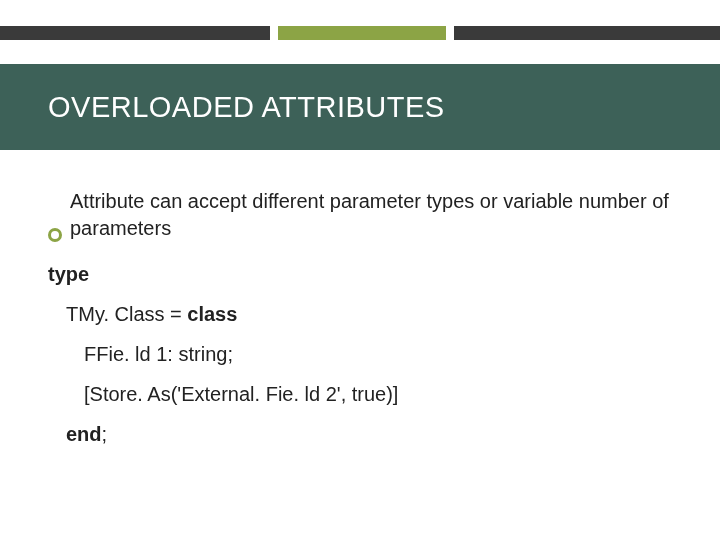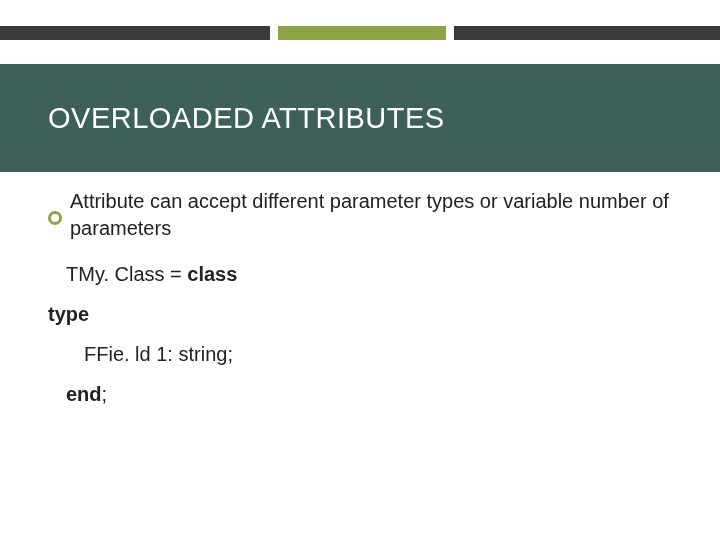--- a/index.html
+++ b/index.html
@@ -24,41 +24,41 @@
   .seg-gap1 { background: #ffffff; width: 8px; }
   .seg-olive { background: #8ca445; width: 168px; }
   .seg-gap2 { background: #ffffff; width: 8px; }
   .seg-dark2 { background: #3a3a3a; flex: 1; }
 
   .title-band {
     position: absolute;
     top: 64px;
     left: 0;
     width: 720px;
-    height: 108px;
+    height: 86px;
     background: #3d6158;
     display: flex;
     align-items: center;
     padding-left: 48px;
   }
   .title-text {
     color: #ffffff;
     font-size: 29px;
     font-weight: 400;
     letter-spacing: 0.5px;
   }
   .content {
     position: absolute;
     top: 188px;
     left: 48px;
     right: 40px;
   }
   .bullet-row {
     display: flex;
-    align-items: center;
+    align-items: flex-end;
     margin-bottom: 22px;
   }
   .bullet-icon {
     flex: 0 0 auto;
     width: 14px;
     height: 14px;
     border: 3px solid #8ca445;
     border-radius: 50%;
     margin-top: 5px;
     margin-right: 8px;
@@ -96,25 +96,26 @@
 </div>
 
 <div class="content">
 
   <div class="bullet-row">
     <div class="bullet-icon"></div>
     <div class="bullet-text">Attribute can accept different parameter types or variable number of parameters</div>
   </div>
 
   <div class="code-block">
+    <div class="code-line">
+      <span class="kw">type</span>
+    </div>
     <div class="code-line ind1">
       <span>TMy. Class = </span><span class="kw">class</span>
     </div>
-    <div class="code-line">
-      <span class="kw">type</span>
-    </div>
     <div class="code-line ind2">FFie. ld 1: string;</div>
+    <div class="code-line ind2">[Store. As('External. Fie. ld 2', true)]</div>
     <div class="code-line ind1">
       <span class="kw">end</span><span>;</span>
     </div>
   </div>
 
 </div>
 
 </body></html>

